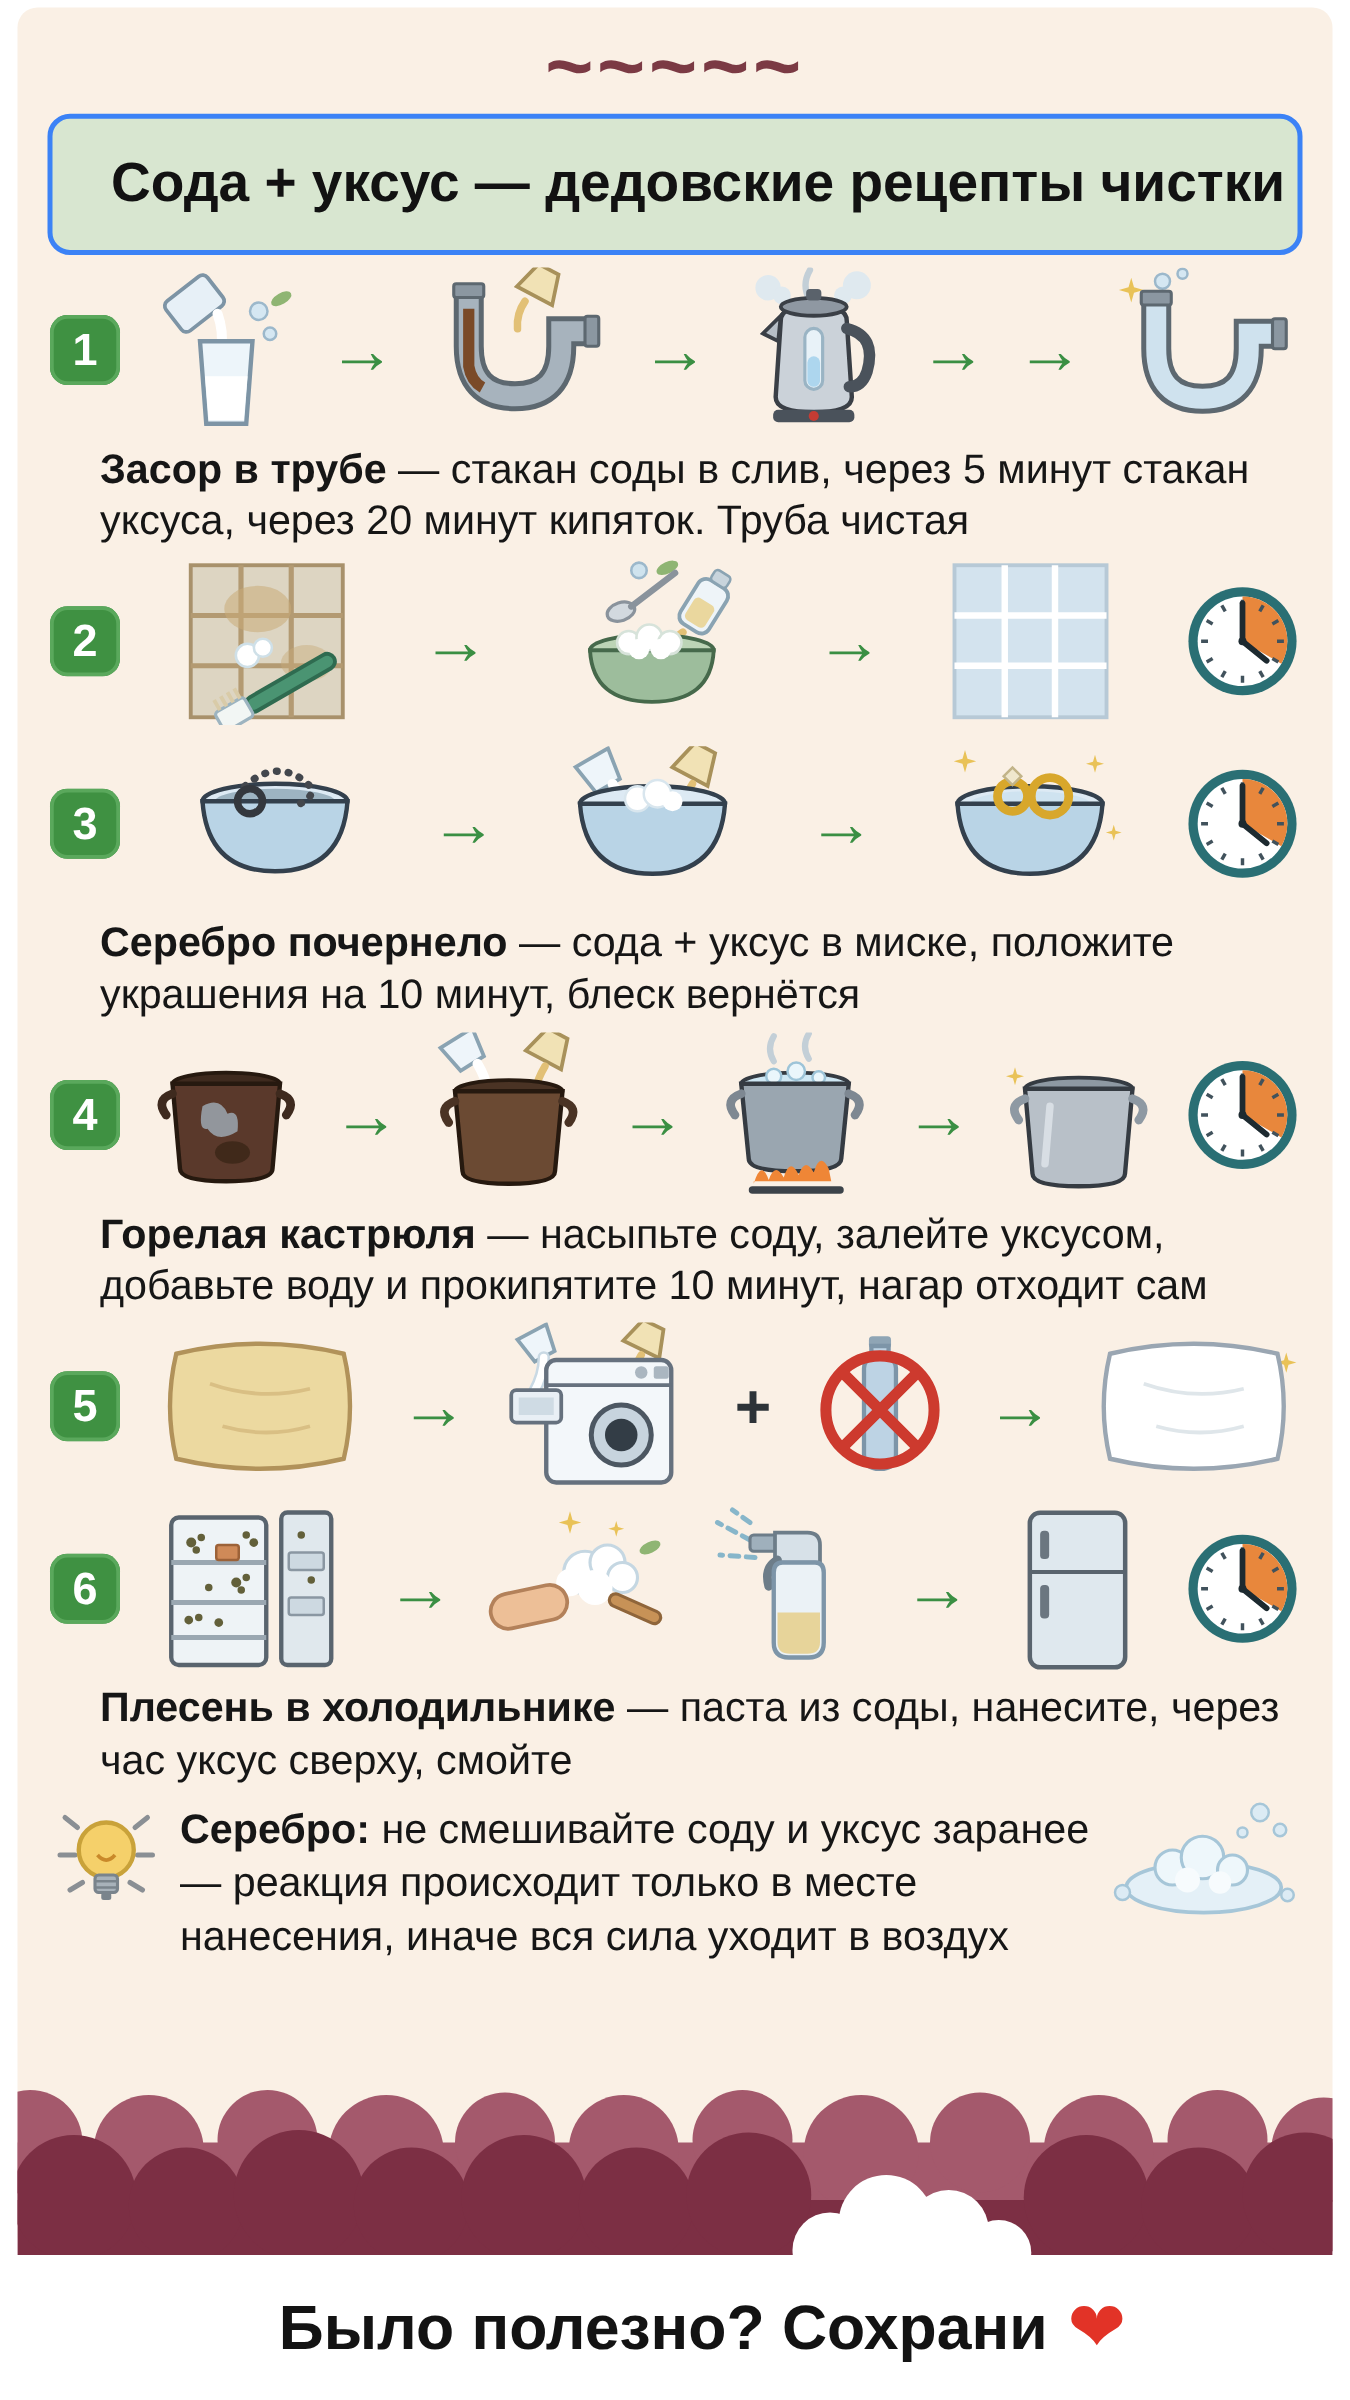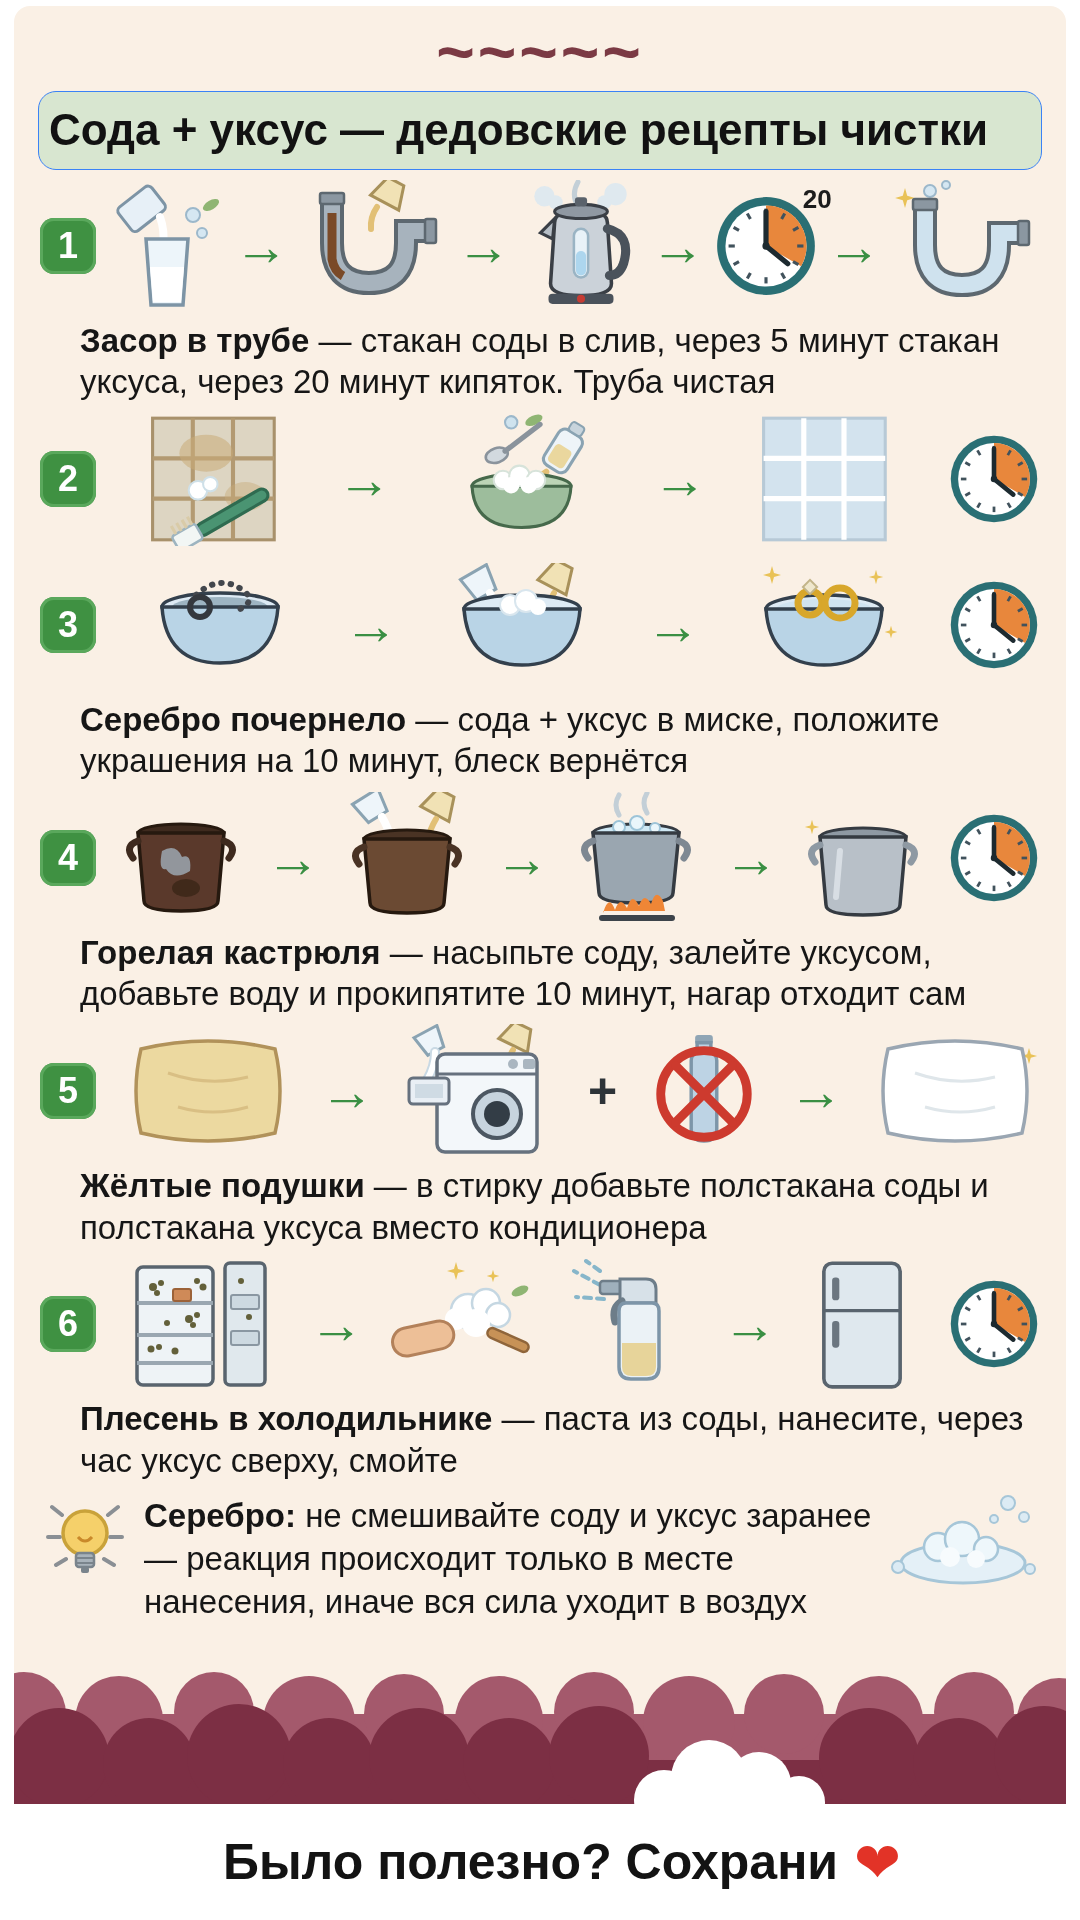--- a/index.html
+++ b/index.html
@@ -2,22 +2,22 @@
 <html><head>
 <meta charset="utf-8">
 <style>
   html,body{margin:0;padding:0;background:#ffffff;}
   .poster{position:relative;width:1080px;height:1920px;overflow:hidden;background:#ffffff;
           font-family:"Liberation Sans","DejaVu Sans",sans-serif;color:#161616;}
   .panel{position:absolute;left:14px;top:6px;width:1052px;height:1798px;background:#faf0e5;border-radius:16px;}
   .content{padding:10px 24px 0 24px;}
   .squiggle{display:flex;justify-content:center;margin:10px 0 6px 0;
             font-size:66px;font-weight:bold;color:#7b3a44;letter-spacing:3px;line-height:0.8;}
-  .title-box{background:#d8e6d0;border:1px solid #3b82f6;border-radius:18px;padding:12px 10px;
-             text-align:left;font-weight:bold;font-size:44px;line-height:1.2;color:#121212;margin-top:12px;}
+  .title-box{background:#d8e6d0;border:4px solid #3b82f6;border-radius:18px;padding:26px 10px;
+             text-align:right;font-weight:bold;font-size:44px;line-height:1.2;color:#121212;margin-top:12px;}
   .step{margin-top:6px;}
   .illos{display:flex;align-items:center;justify-content:space-between;padding:0 2px;height:140px;}
   .badge{flex:0 0 auto;width:56px;height:56px;background:#3f9142;border-radius:14px;color:#ffffff;
          font-size:36px;font-weight:bold;display:flex;align-items:center;justify-content:center;
          box-shadow:inset 0 0 0 3px #5aa85c;}
   .arrow{color:#3a8f43;font-size:54px;font-weight:bold;line-height:1;flex:0 0 auto;}
   .plus{color:#2d3338;font-size:50px;font-weight:bold;line-height:1;flex:0 0 auto;}
   .caption{margin:4px 0 6px 42px;font-size:33px;line-height:1.26;color:#161616;max-width:956px;}
   .caption b{font-weight:bold;}
   .clockwrap{position:relative;flex:0 0 auto;}
@@ -109,26 +109,20 @@
             <path d="M34 38 L20 52 L32 58 Z" fill="#b6bec6" stroke="#3a3f46" stroke-width="3"></path>
             <ellipse cx="60" cy="31" rx="26" ry="7" fill="#8f98a2" stroke="#3a3f46" stroke-width="3"></ellipse>
             <rect x="54" y="17" width="12" height="9" rx="3" fill="#5a626b"></rect>
             <path d="M86 48 Q110 54 102 82 Q98 94 88 94" fill="none" stroke="#4a525b" stroke-width="9" stroke-linecap="round"></path>
             <rect x="53" y="48" width="14" height="48" rx="7" fill="#e8f2f8" stroke="#9ab4c4" stroke-width="2.5"></rect>
             <rect x="55" y="70" width="10" height="24" rx="5" fill="#add6ee"></rect>
             <rect x="28" y="112" width="64" height="10" rx="4" fill="#4a525b"></rect>
             <circle cx="60" cy="117" r="4" fill="#c63c34"></circle>
           </svg>
           <div class="arrow">→</div>
-          <div class="clockwrap">
-            <svg width="104" height="104" viewBox="0 0 100 100">
-                <use href="#clock-sym"></use>
-              </svg>
-            <span class="clock-label">20</span>
-          </div>
           <div class="arrow">→</div>
           <svg width="150" height="132" viewBox="0 0 150 130">
             <use href="#spark-sym" x="4" y="6" width="22" height="22"></use>
             <circle cx="40" cy="10" r="6" fill="#d5e7f2" stroke="#9cb8cb" stroke-width="2"></circle>
             <circle cx="56" cy="4" r="4" fill="#d5e7f2" stroke="#9cb8cb" stroke-width="2"></circle>
             <path d="M35 28 V64 Q35 104 72 104 Q109 104 109 64 V52 H138" fill="none" stroke="#5d6870" stroke-width="24"></path>
             <path d="M35 28 V64 Q35 104 72 104 Q109 104 109 64 V52 H138" fill="none" stroke="#cfe2ee" stroke-width="16"></path>
             <rect x="23" y="18" width="24" height="11" rx="2" fill="#8b97a1" stroke="#5d6870" stroke-width="2.5"></rect>
             <rect x="128" y="40" width="11" height="24" rx="2" fill="#8b97a1" stroke="#5d6870" stroke-width="2.5"></rect>
           </svg>
@@ -325,24 +319,20 @@
             <path d="M48 34 q0 -6 6 -8 v-10 h14 v10 q6 2 6 8 v70 q0 12 -13 12 q-13 0 -13 -12 Z" fill="#bdd3e4" stroke="#7d95a8" stroke-width="3.5"></path>
             <circle cx="61" cy="68" r="44" fill="none" stroke="#cd3a2e" stroke-width="9"></circle>
             <path d="M32 39 L90 97 M90 39 L32 97" stroke="#cd3a2e" stroke-width="9" stroke-linecap="round"></path>
           </svg>
           <div class="arrow">→</div>
           <svg width="170" height="124" viewBox="0 0 170 124">
             <use href="#spark-sym" x="150" y="18" width="18" height="18"></use>
             <path d="M18 20 Q85 4 152 20 Q162 62 152 104 Q85 120 18 104 Q8 62 18 20 Z" fill="#ffffff" stroke="#9aa6b2" stroke-width="3.5"></path>
             <path d="M45 44 q40 14 80 4 M55 78 q35 10 70 0" stroke="#dfe6ea" stroke-width="3" fill="none"></path>
           </svg>
-        </div>
-        <div class="caption">
-          <b>Жёлтые подушки</b>
-          <span>— в стирку добавьте полстакана соды и полстакана уксуса вместо кондиционера</span>
         </div>
       </div>
 
       <div class="step">
         <div class="illos">
           <div class="badge">6</div>
           <svg width="160" height="134" viewBox="0 0 160 130">
             <rect x="14" y="8" width="76" height="118" rx="6" fill="#eef3f6" stroke="#59646e" stroke-width="3.5"></rect>
             <path d="M14 44 H90 M14 76 H90 M14 104 H90" stroke="#9aa7b1" stroke-width="4"></path>
             <g fill="#63603a">

